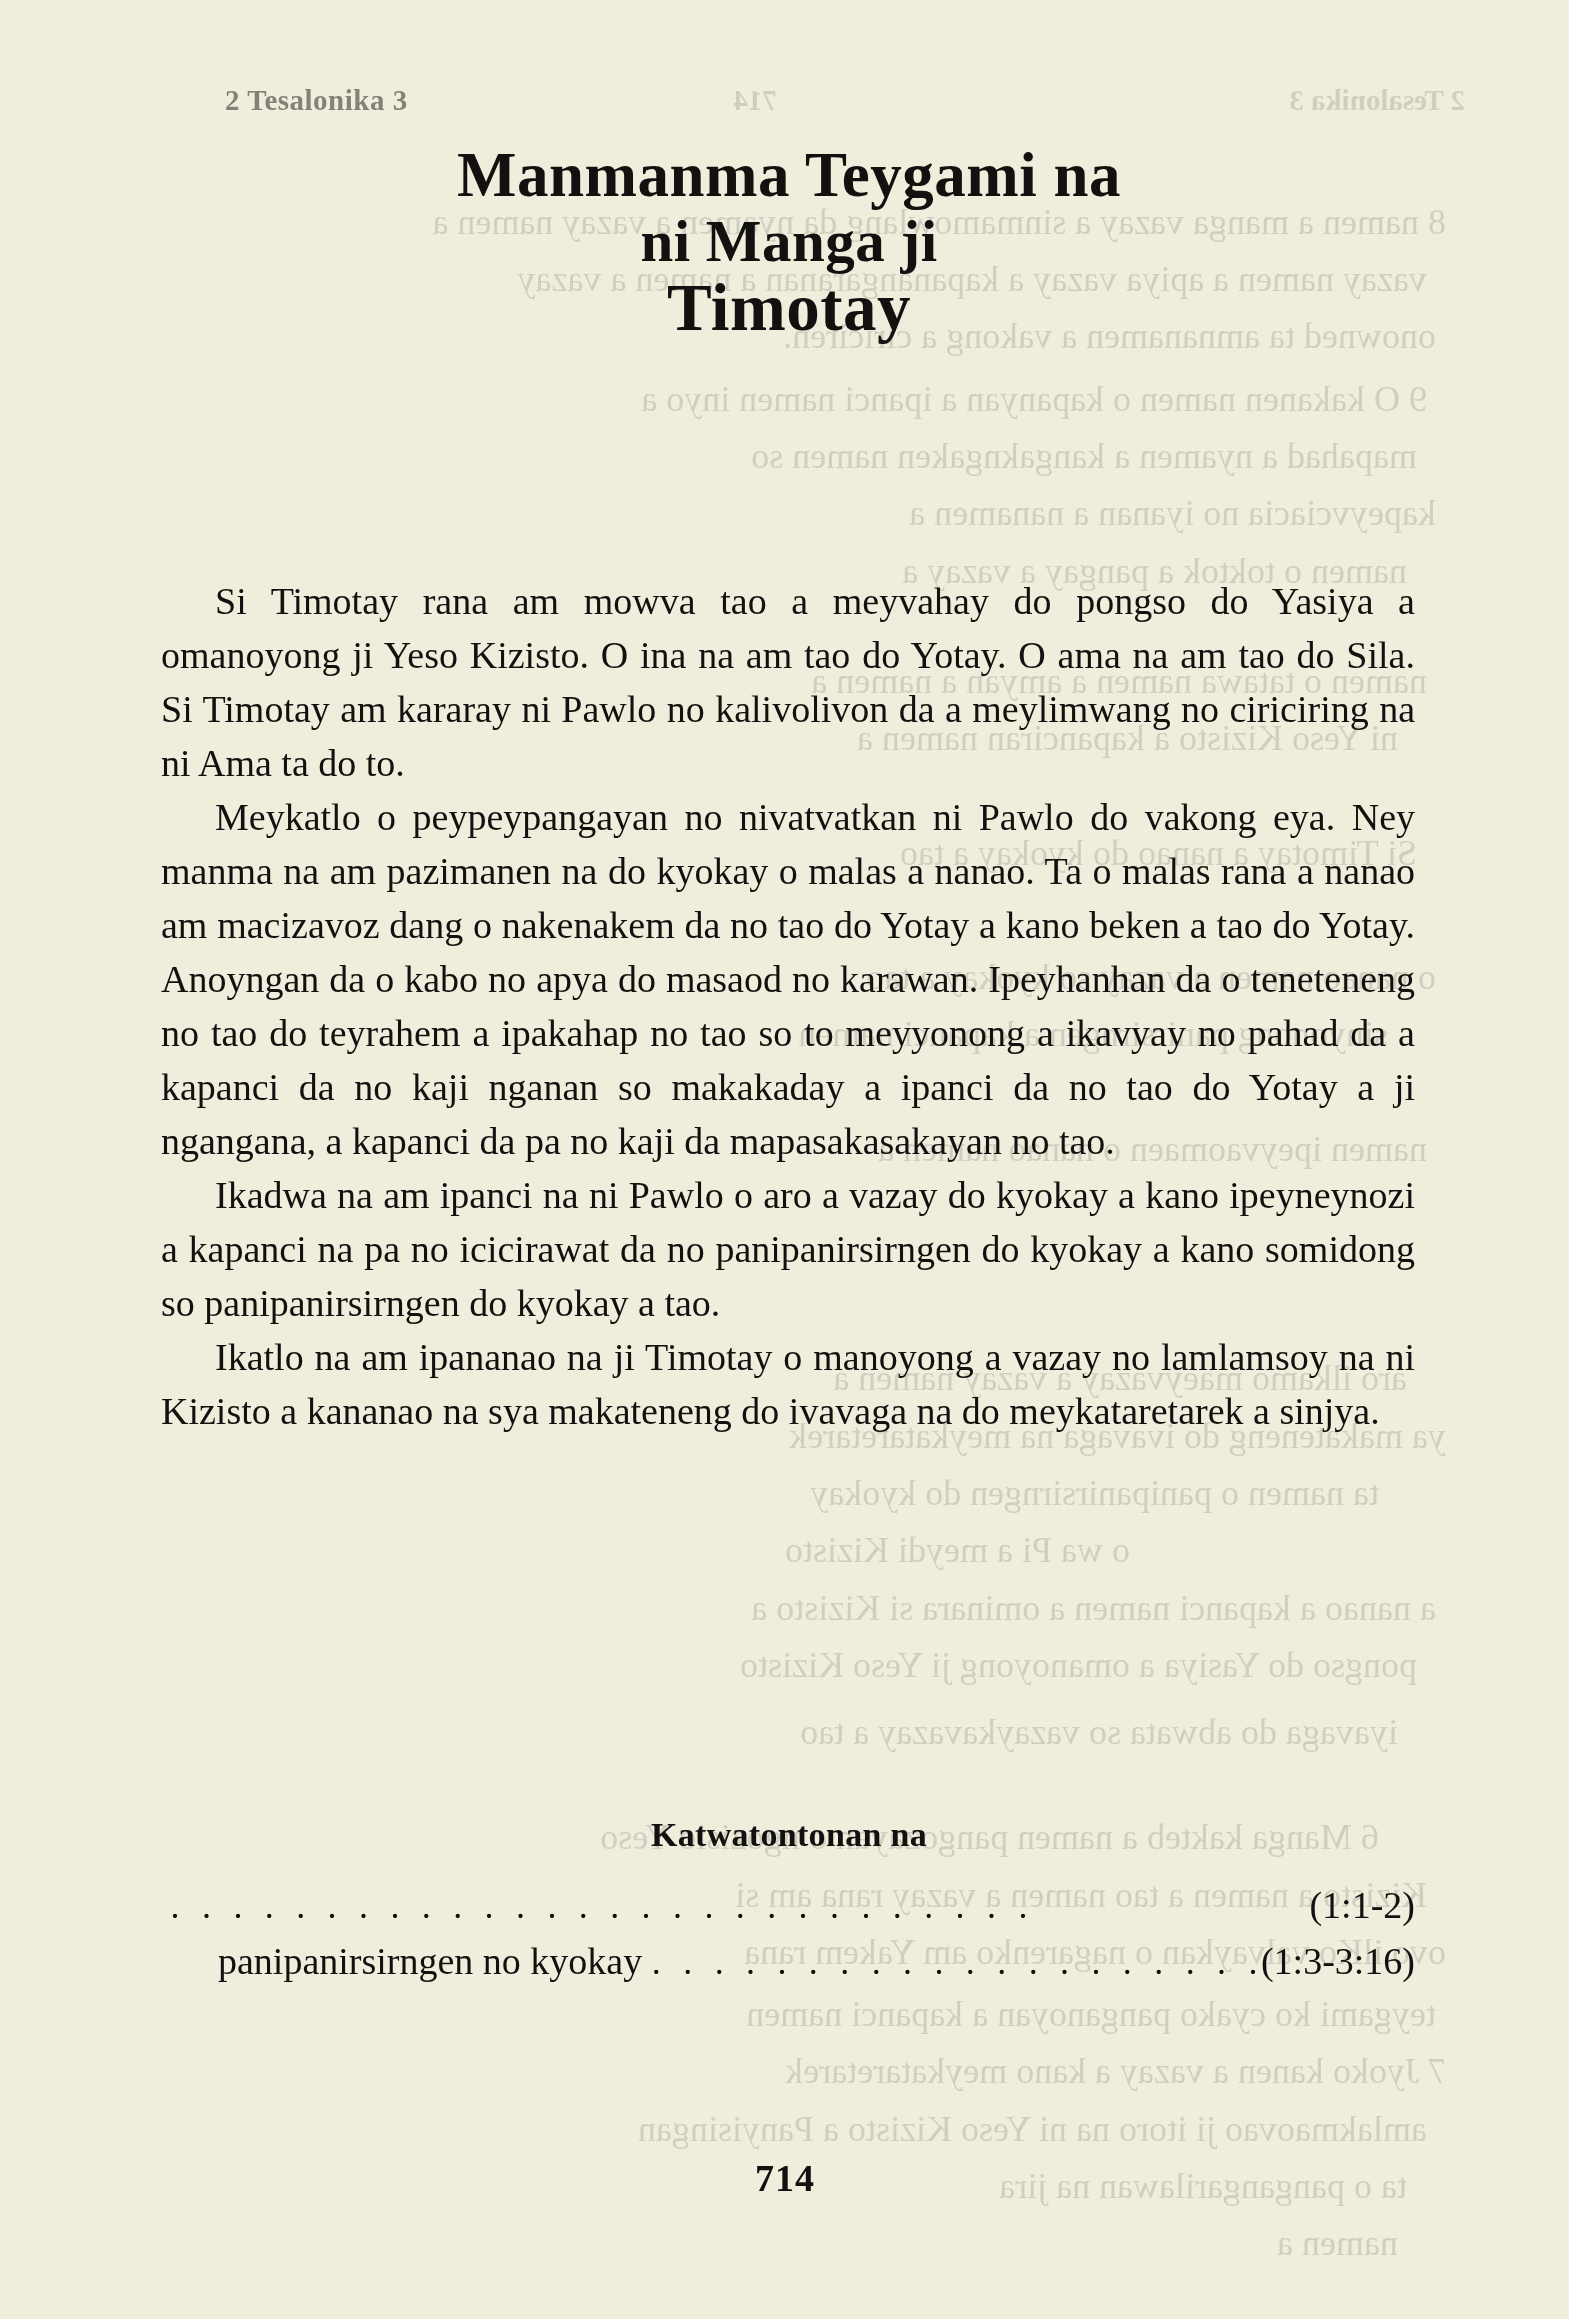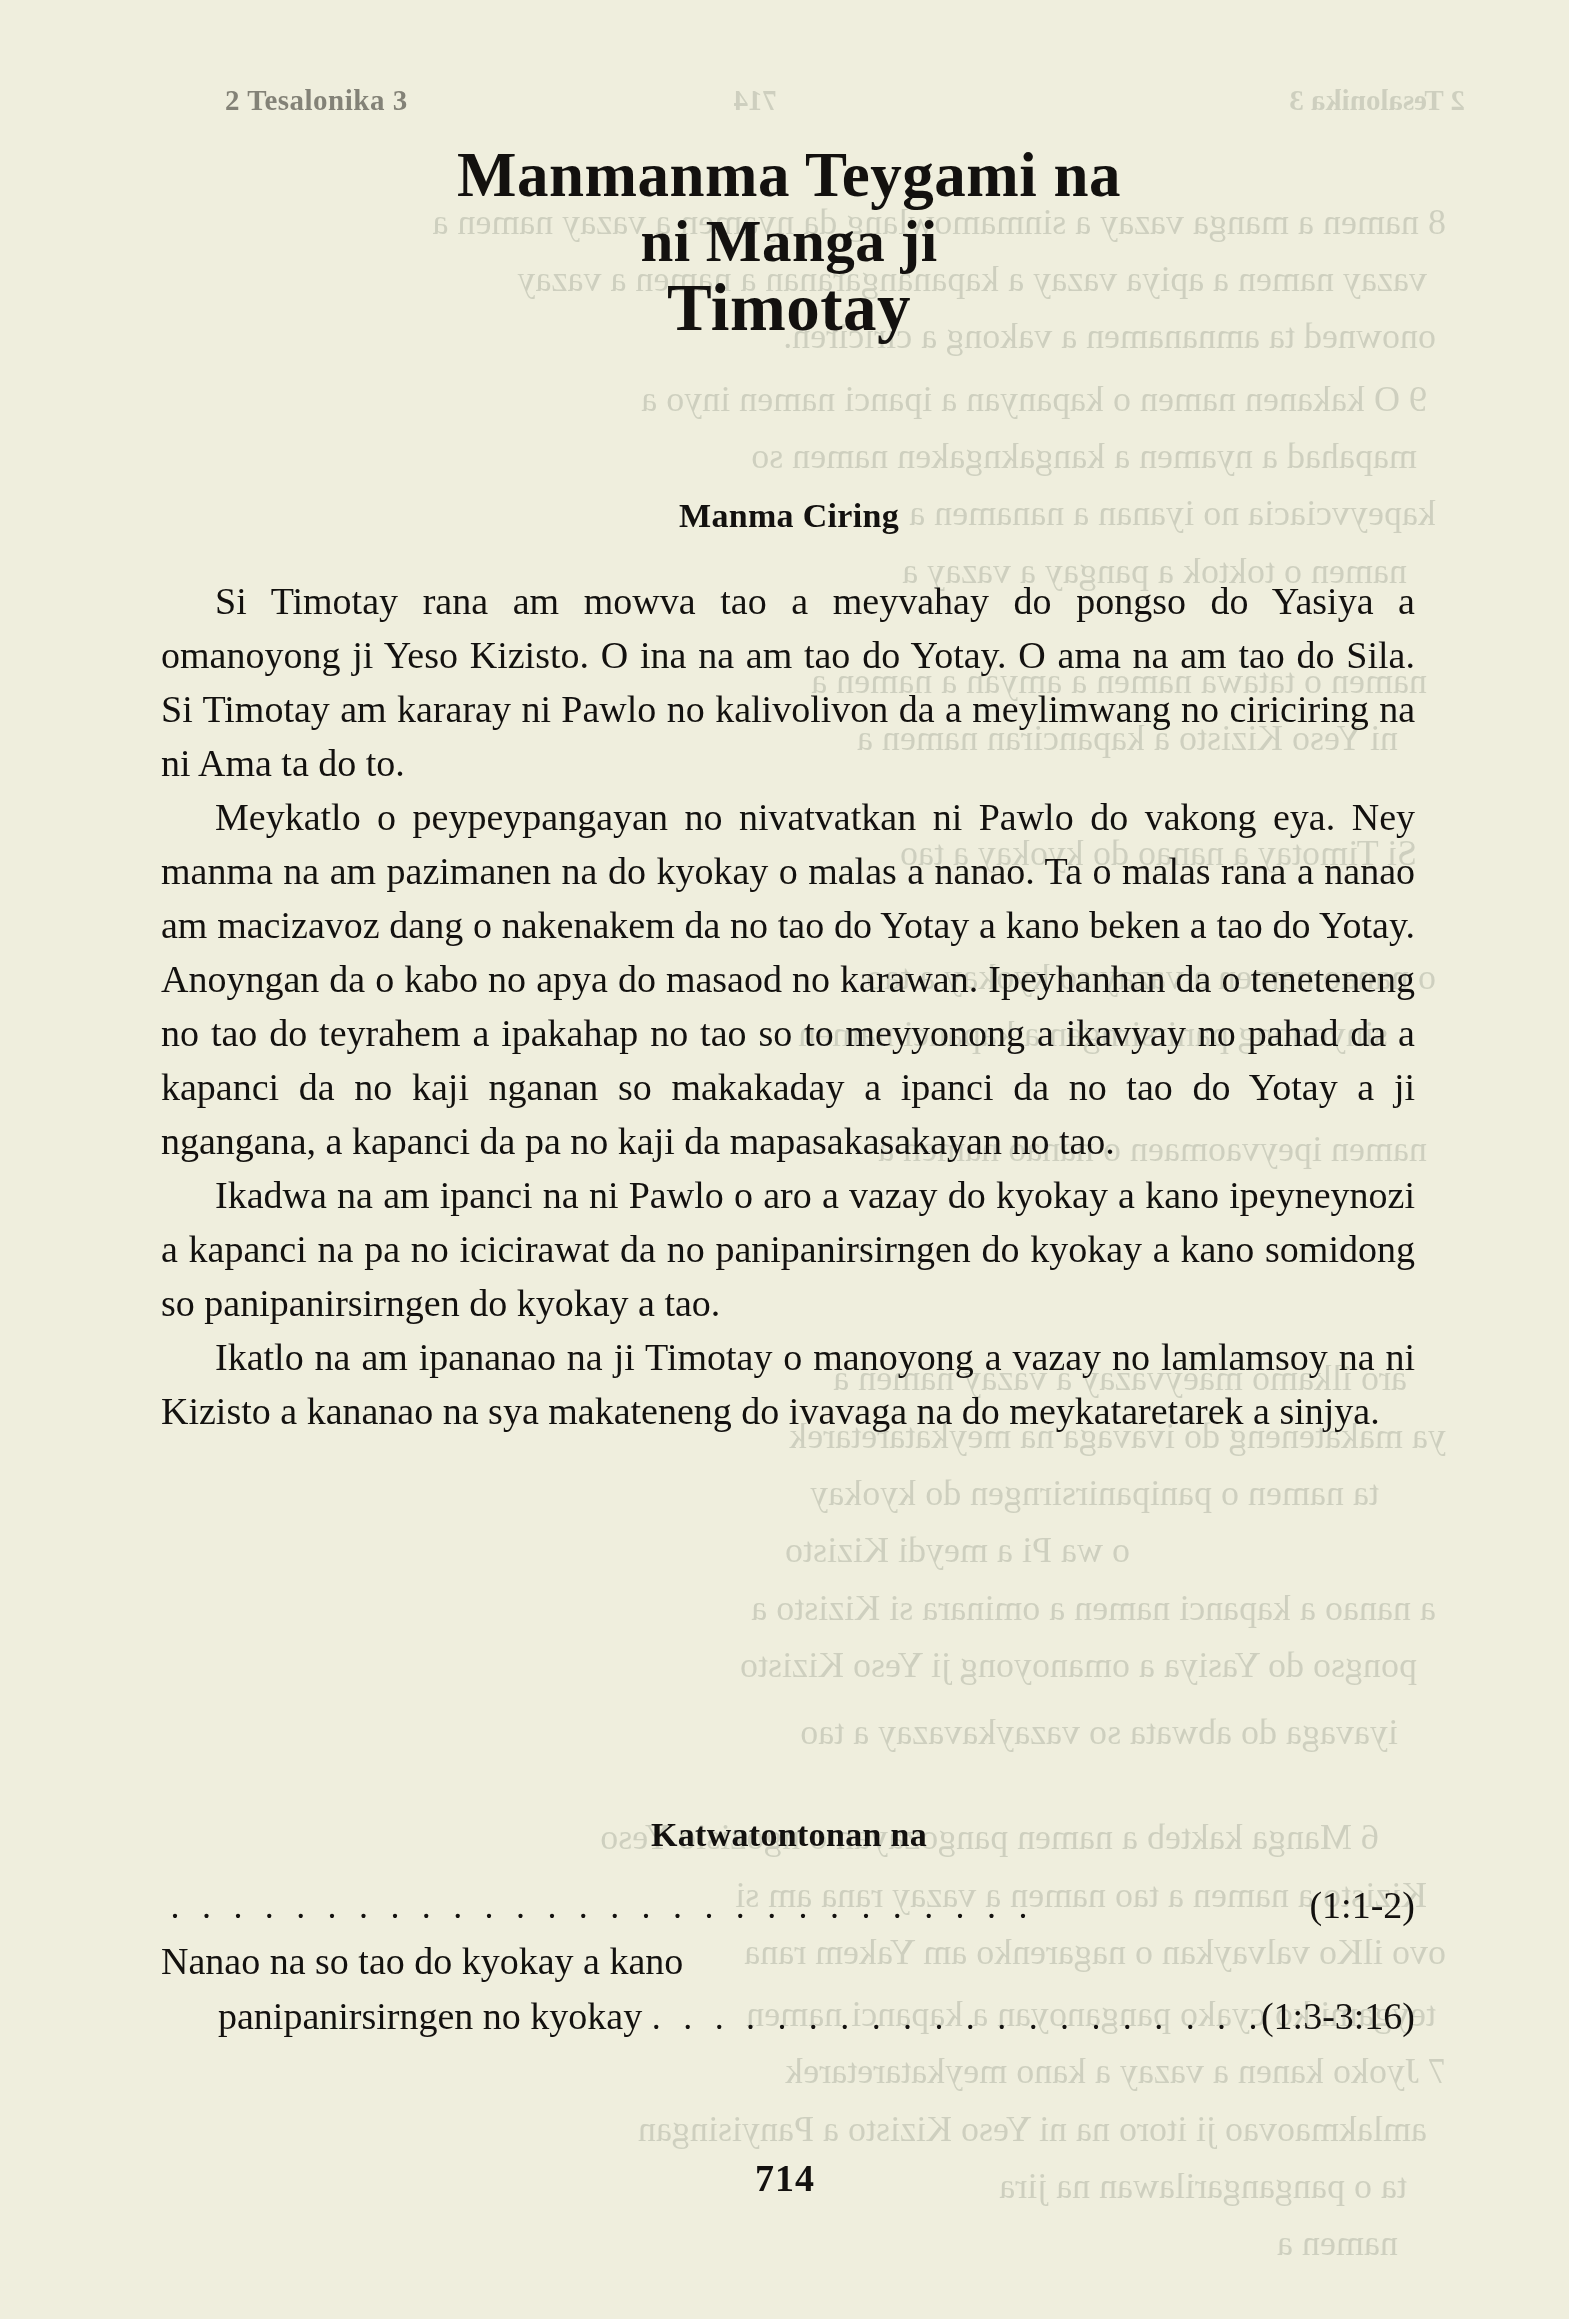--- a/index.html
+++ b/index.html
@@ -175,38 +175,36 @@
 <div class="page">
 
   <div class="running-head">2 Tesalonika 3</div>
 
   <div class="title-block">
     <div class="title-line l1">Manmanma Teygami na</div>
     <div class="title-line l2">ni Manga ji</div>
     <div class="title-line l3">Timotay</div>
   </div>
 
-  <div class="section-head one">Manma Ciring</div>
 
   <div class="body-col">
     <p>Si Timotay rana am mowva tao a meyvahay do pongso do Yasiya a omanoyong ji Yeso Kizisto. O ina na am tao do Yotay. O ama na am tao do Sila. Si Timotay am kararay ni Pawlo no kalivolivon da a meylimwang no ciriciring na ni Ama ta do to.</p>
     <p>Meykatlo o peypeypangayan no nivatvatkan ni Pawlo do vakong eya. Ney manma na am pazimanen na do kyokay o malas a nanao. Ta o malas rana a nanao am macizavoz dang o nakenakem da no tao do Yotay a kano beken a tao do Yotay. Anoyngan da o kabo no apya do masaod no karawan. Ipeyhanhan da o teneteneng no tao do teyrahem a ipakahap no tao so to meyyonong a ikavyay no pahad da a kapanci da no kaji nganan so makakaday a ipanci da no tao do Yotay a ji ngangana, a kapanci da pa no kaji da mapasakasakayan no tao.</p>
     <p>Ikadwa na am ipanci na ni Pawlo o aro a vazay do kyokay a kano ipeyneynozi a kapanci na pa no icicirawat da no panipanirsirngen do kyokay a kano somidong so panipanirsirngen do kyokay a tao.</p>
     <p>Ikatlo na am ipananao na ji Timotay o manoyong a vazay no lamlamsoy na ni Kizisto a kananao na sya makateneng do ivavaga na do meykataretarek a sinjya.</p>
   </div>
 
   <div class="section-head two">Katwatontonan na</div>
 
   <div class="toc">
     <div class="toc-row">
       <span class="leader">. . . . . . . . . . . . . . . . . . . . . . . . . . . .</span>
       <span class="ref">(1:1-2)</span>
     </div>
     <div>
-      <div>Nanao na so tao do kyokay a kano</div>
       <div class="toc-row toc-sub">
         <span class="label">panipanirsirngen no kyokay</span>
         <span class="leader">. . . . . . . . . . . . . . . . . . . . . . . . . . . .</span>
         <span class="ref">(1:3-3:16)</span>
       </div>
     </div>
   </div>
 
   <div class="folio">714</div>
 

